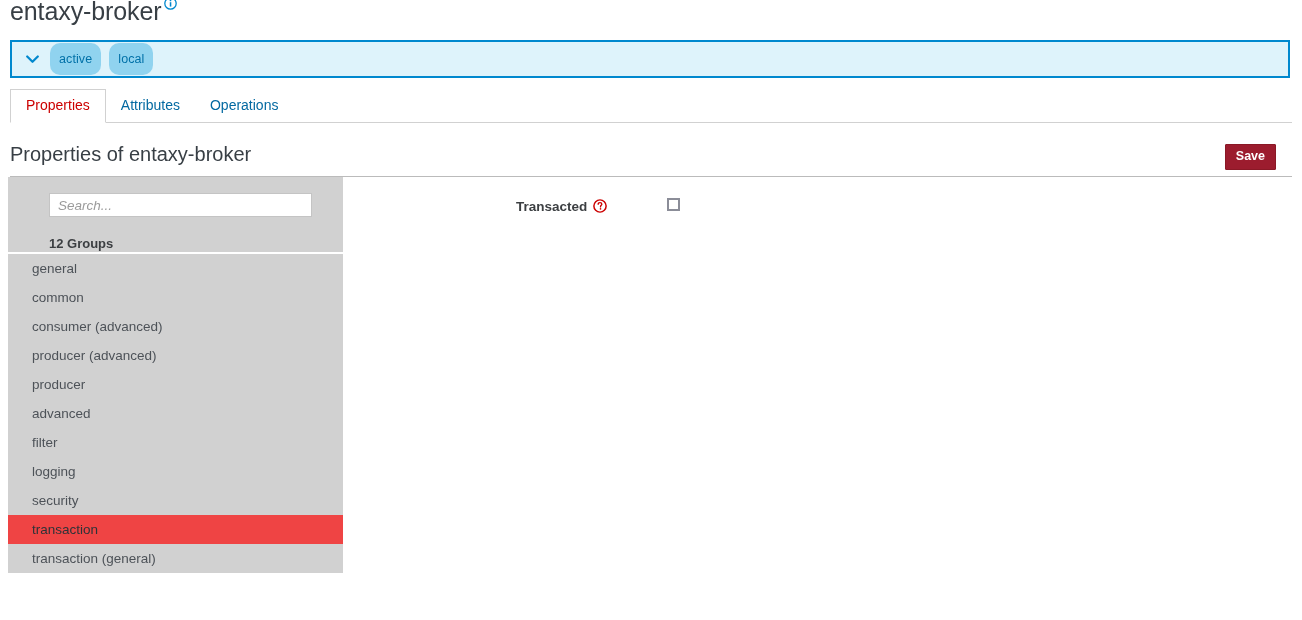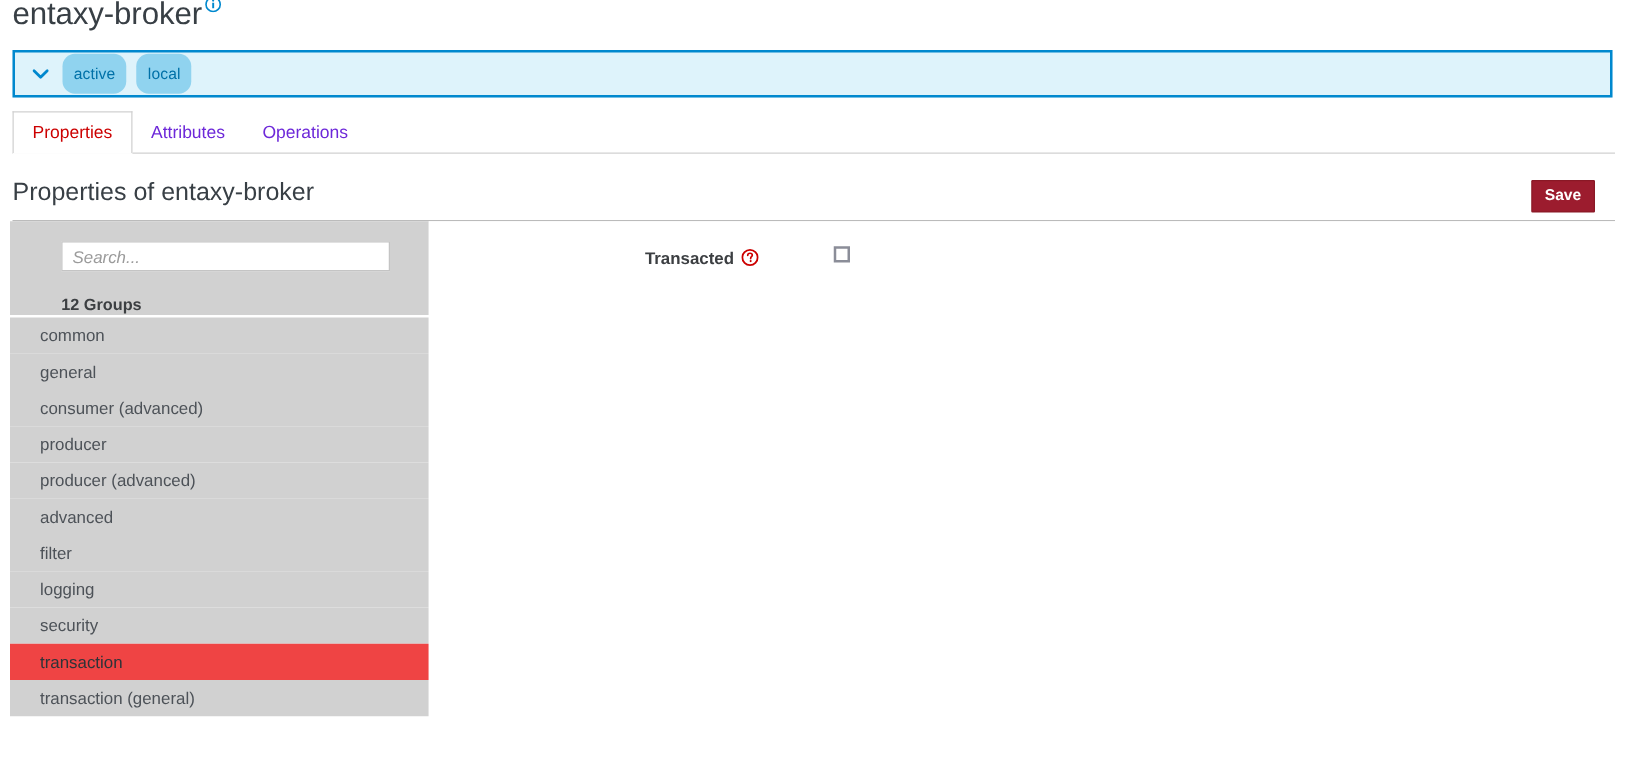--- a/index.html
+++ b/index.html
@@ -90,21 +90,21 @@
     height: 33px;
     border-bottom: 1px solid #d1d1d1;
     display: flex;
     align-items: flex-end;
     box-sizing: border-box;
   }
   .tab {
     position: relative;
     padding: 7px 15px 8px 15px;
     font-size: 14px;
-    color: #6d28d9;
+    color: #0369a1;
     cursor: pointer;
     box-sizing: border-box;
     line-height: 17px;
     background: transparent;
   }
   .tab.active {
     color: #cc0000;
     background: #ffffff;
     border: 1px solid #d1d1d1;
     border-bottom: 1px solid #ffffff;
@@ -300,25 +300,25 @@
   </div>
   <div class="head-rule"></div>
 
   <div class="groups-panel">
     <div class="groups-header">
       <input class="search-input" type="text" placeholder="Search..." style="">
       <div class="groups-count">12 Groups</div>
     </div>
     <div class="groups-sep"></div>
     <ul class="group-list">
+      <li class="group-item">general</li>
       <li class="group-item">common</li>
-      <li class="group-item">general</li>
       <li class="group-item">consumer (advanced)</li>
+      <li class="group-item">producer (advanced)</li>
       <li class="group-item">producer</li>
-      <li class="group-item">producer (advanced)</li>
       <li class="group-item">advanced</li>
       <li class="group-item">filter</li>
       <li class="group-item">logging</li>
       <li class="group-item">security</li>
       <li class="group-item selected">transaction</li>
       <li class="group-item">transaction (general)</li>
     </ul>
   </div>
 
   <div class="form-panel">

